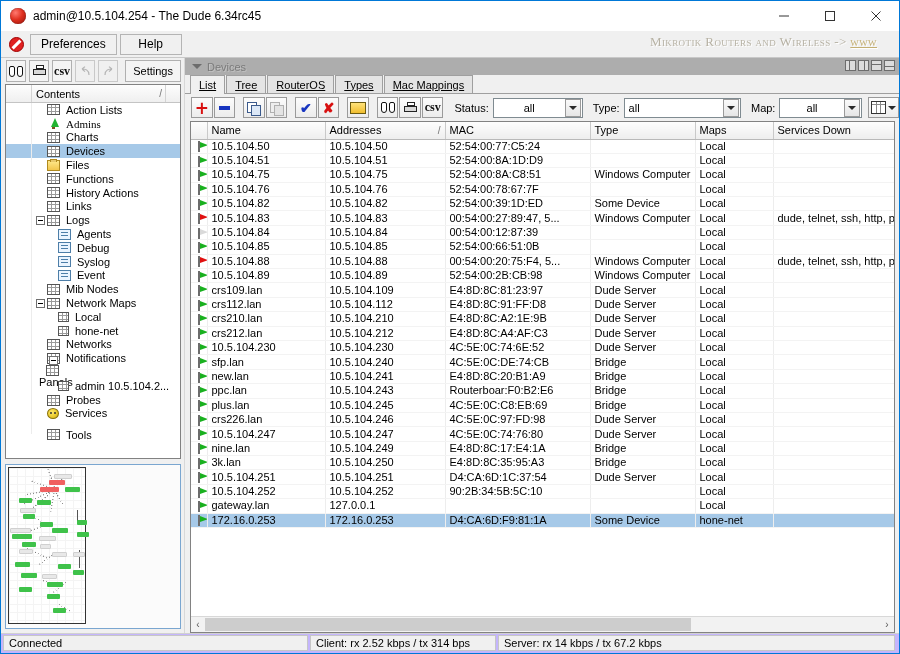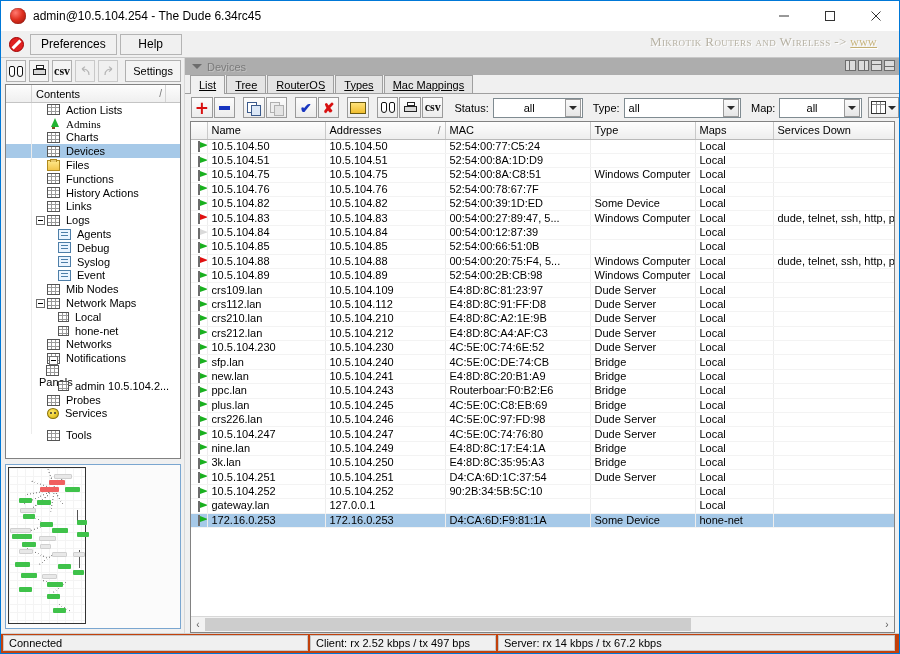--- a/index.html
+++ b/index.html
@@ -558,21 +558,21 @@
   .hs-arrow { width:14px; height:14px; display:flex;align-items:center;justify-content:center; color:#5b5b5b; font-size:10px;}
   .hs-track { flex:1 1 auto; height: 13px; background:#f2f2f2; position: relative;}
   .hs-thumb { position:absolute; left:0; top:0; height:13px; width:72%; background:#cdcdcd; }
 
   
   .statusbar {
     height: 20px;
     flex: 0 0 auto;
     display: flex;
     align-items: stretch;
-    background: #c2410c;
+    background: #c4b5fd;
     border-top: 1px solid #d0d0d0;
     padding: 1px 2px 2px 2px;
     box-sizing: border-box;
   }
   .sb-cell {
     border: 1px solid #c6c6c6;
     background: #f0f0f0;
     display: flex; align-items: center;
     padding-left: 5px;
     font-size: 11px;
@@ -827,21 +827,21 @@
             </div>
             <div class="tree-row">
               <span class="gut"></span>
               <span style="display:flex;align-items:center;padding-left:15px;">
                 <span class="ic ic-bug"></span>
                 <span class="tree-label">Services</span>
               </span>
             </div>
             <div class="tree-row">
               <span class="gut"></span>
-              <span style="display:flex;align-items:center;padding-left:15px;margin-top:16px;">
+              <span style="display:flex;align-items:flex-start;padding-left:15px;margin-top:16px;">
                 <span class="ic ic-grid"></span>
                 <span class="tree-label">Tools</span>
               </span>
             </div>
           </div>
       </div>
 
       <div class="map-box">
         <div class="map-inner">
           <div class="map-bg"></div>
@@ -1292,16 +1292,16 @@
             <div class="hs-thumb"></div>
           </div>
           <div class="hs-arrow">›</div>
         </div>
       </div>
     </div>
   </div>
 
   <div class="statusbar">
     <div class="sb-cell sb-1">Connected</div>
-    <div class="sb-cell sb-2">Client: rx 2.52 kbps / tx 497 bps</div>
+    <div class="sb-cell sb-2">Client: rx 2.52 kbps / tx 314 bps</div>
     <div class="sb-cell sb-3">Server: rx 14 kbps / tx 67.2 kbps</div>
   </div>
 </div>
 
 </body></html>

